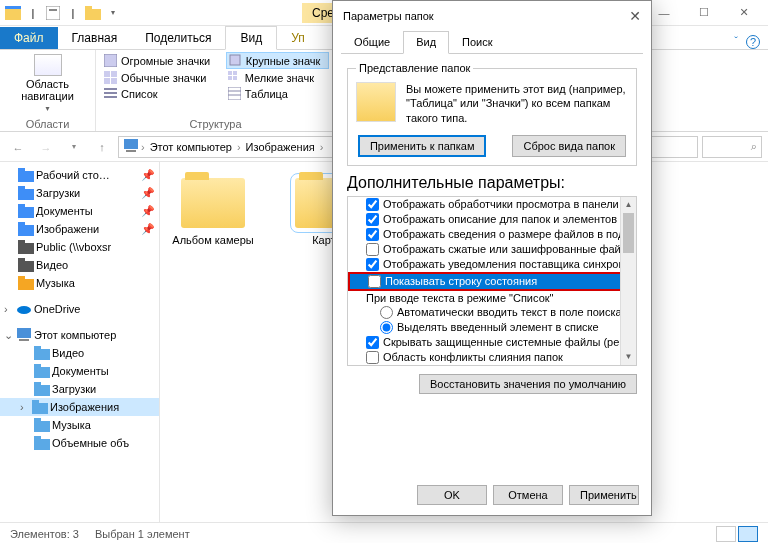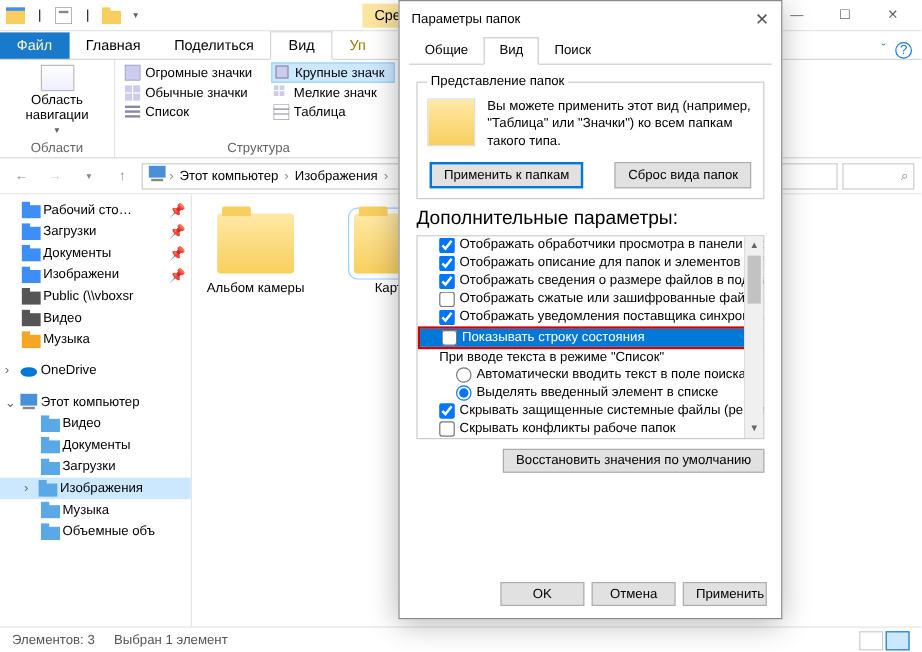--- a/index.html
+++ b/index.html
@@ -410,21 +410,21 @@
         <div class="advrow r2">
           <input type="radio" checked="" style="">
           <span>Выделять введенный элемент в списке</span>
         </div>
         <div class="advrow ">
           <input type="checkbox" checked="" style="">
           <span>Скрывать защищенные системные файлы (рекомен</span>
         </div>
         <div class="advrow ">
           <input type="checkbox" style="">
-          <span>Скрывать конфликты рабоче папок</span>
+          <span>Область конфликты слияния папок</span>
         </div>
       </div>
     <div class="restore">
       <button>Восстановить значения по умолчанию</button>
     </div>
   </div>
   <div class="dbtns">
     <button style="width:70px">OK</button>
     <button style="width:70px">Отмена</button>
     <button style="width:70px">Применить</button>

